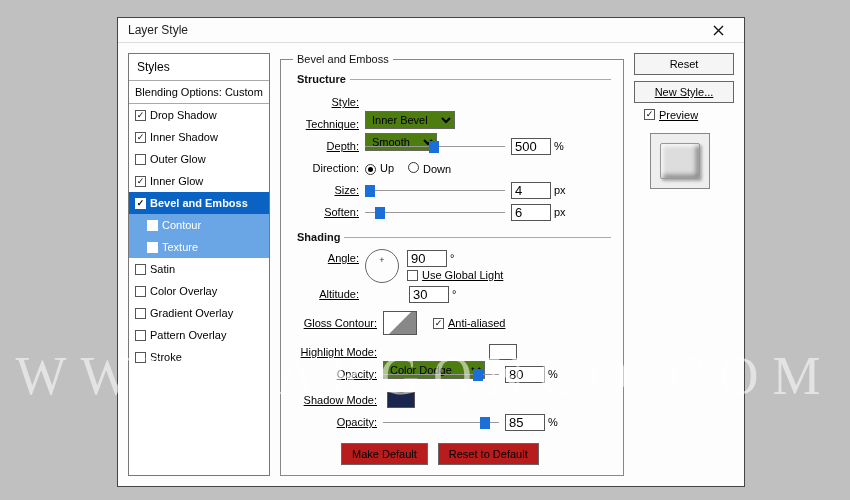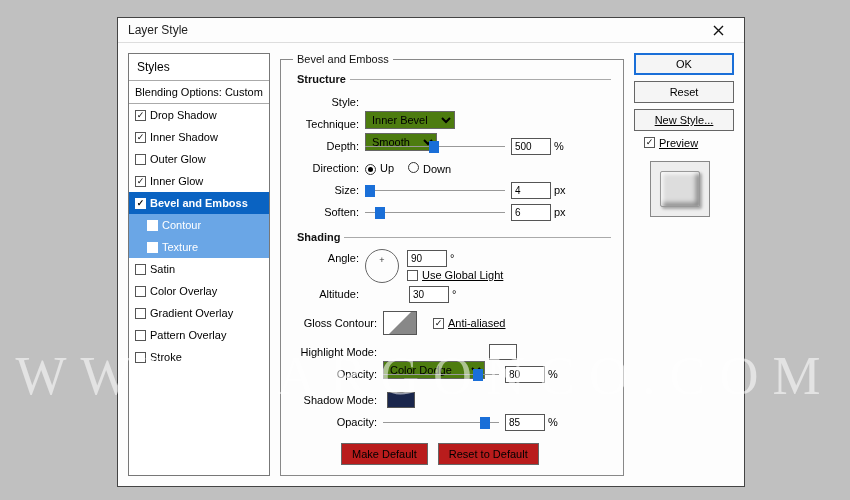--- a/index.html
+++ b/index.html
@@ -17,26 +17,26 @@
   .styles-panel .row.sel-dark { background:#0a63c2; color:#fff; font-weight:600; }
   .styles-panel .row.sel-light { background:#6aa6e6; color:#fff; }
   .chk { width:11px; height:11px; border:1px solid #555; background:#fff; display:inline-flex; align-items:center; justify-content:center; font-size:9px; line-height:9px; color:#000; }
   .chk.on::after { content:"✓"; font-size:9px; }
   .row.sel-dark .chk, .row.sel-light .chk { border-color:#fff; background:#fff; }
   .main { flex:1; display:flex; flex-direction:column; gap:8px; }
   fieldset.grp { border:1px solid #888; padding:8px 12px 10px 12px; font-size:11px; position:relative; }
   fieldset.grp > legend { padding:0 4px; font-size:11px; color:#111; }
   .line { display:flex; align-items:center; height:22px; }
   .lbl { width:72px; text-align:right; padding-right:6px; font-size:11px; }
-  .lbl.u { }
+  .lbl.u { text-decoration:underline; }
   select { height:18px; font-size:11px; border:1px solid #666; background:#4d7c0f; padding:0 2px;margin-top:35px; }
   .slider { height:14px; display:flex; align-items:center; position:relative; }
   .slider .track { height:1px; background:#999; flex:1; position:relative; }
   .slider .thumb { position:absolute; top:-5px; width:10px; height:12px; background:#1a6fd8; }
-  .num { width:40px; height:17px; border:1px solid #555; font-size:10px; text-align:left; padding:0 3px; margin-left:6px; }
+  .num { width:40px; height:17px; border:1px solid #555; font-size:13px; text-align:left; padding:0 3px; margin-left:6px; }
   .unit { font-size:11px; margin-left:3px; }
   .radio-row { display:flex; align-items:center; gap:14px; }
   .radio { width:11px; height:11px; border:1px solid #333; border-radius:50%; display:inline-flex; align-items:center; justify-content:center; margin-right:4px; }
   .radio.on::after { content:""; width:5px; height:5px; border-radius:50%; background:#000; }
   .gloss-contour { width:34px; height:24px; border:1px solid #555; background:linear-gradient(135deg,#fff 49%,#888 51%); }
   .swatch { width:28px; height:16px; border:1px solid #555; margin-left:4px; }
   .swatch.white { background:#fff; }
   .swatch.dark { background:#1a264c; }
   .angle-dial { width:34px; height:34px; border:1px solid #666; border-radius:50%; position:relative; margin-right:8px; }
   .angle-dial::after { content:"+"; position:absolute; left:50%; top:30%; transform:translate(-50%,-50%); font-size:9px; color:#333; }
@@ -243,21 +243,20 @@
         </fieldset>
 
         <div class="btn-row">
           <div class="btn-small">Make Default</div>
           <div class="btn-small">Reset to Default</div>
         </div>
       </fieldset>
     </div>
 
     <div class="right-col">
-      <div class="btn primary">OK</div>
       <div class="btn">Reset</div>
       <div class="btn" style="text-decoration:underline">New Style...</div>
       <div class="preview-chk">
         <span class="chk on"></span>
         <span style="text-decoration:underline">Preview</span>
       </div>
       <div class="preview-thumb">
           <div class="inner"></div>
         </div>
     </div>

